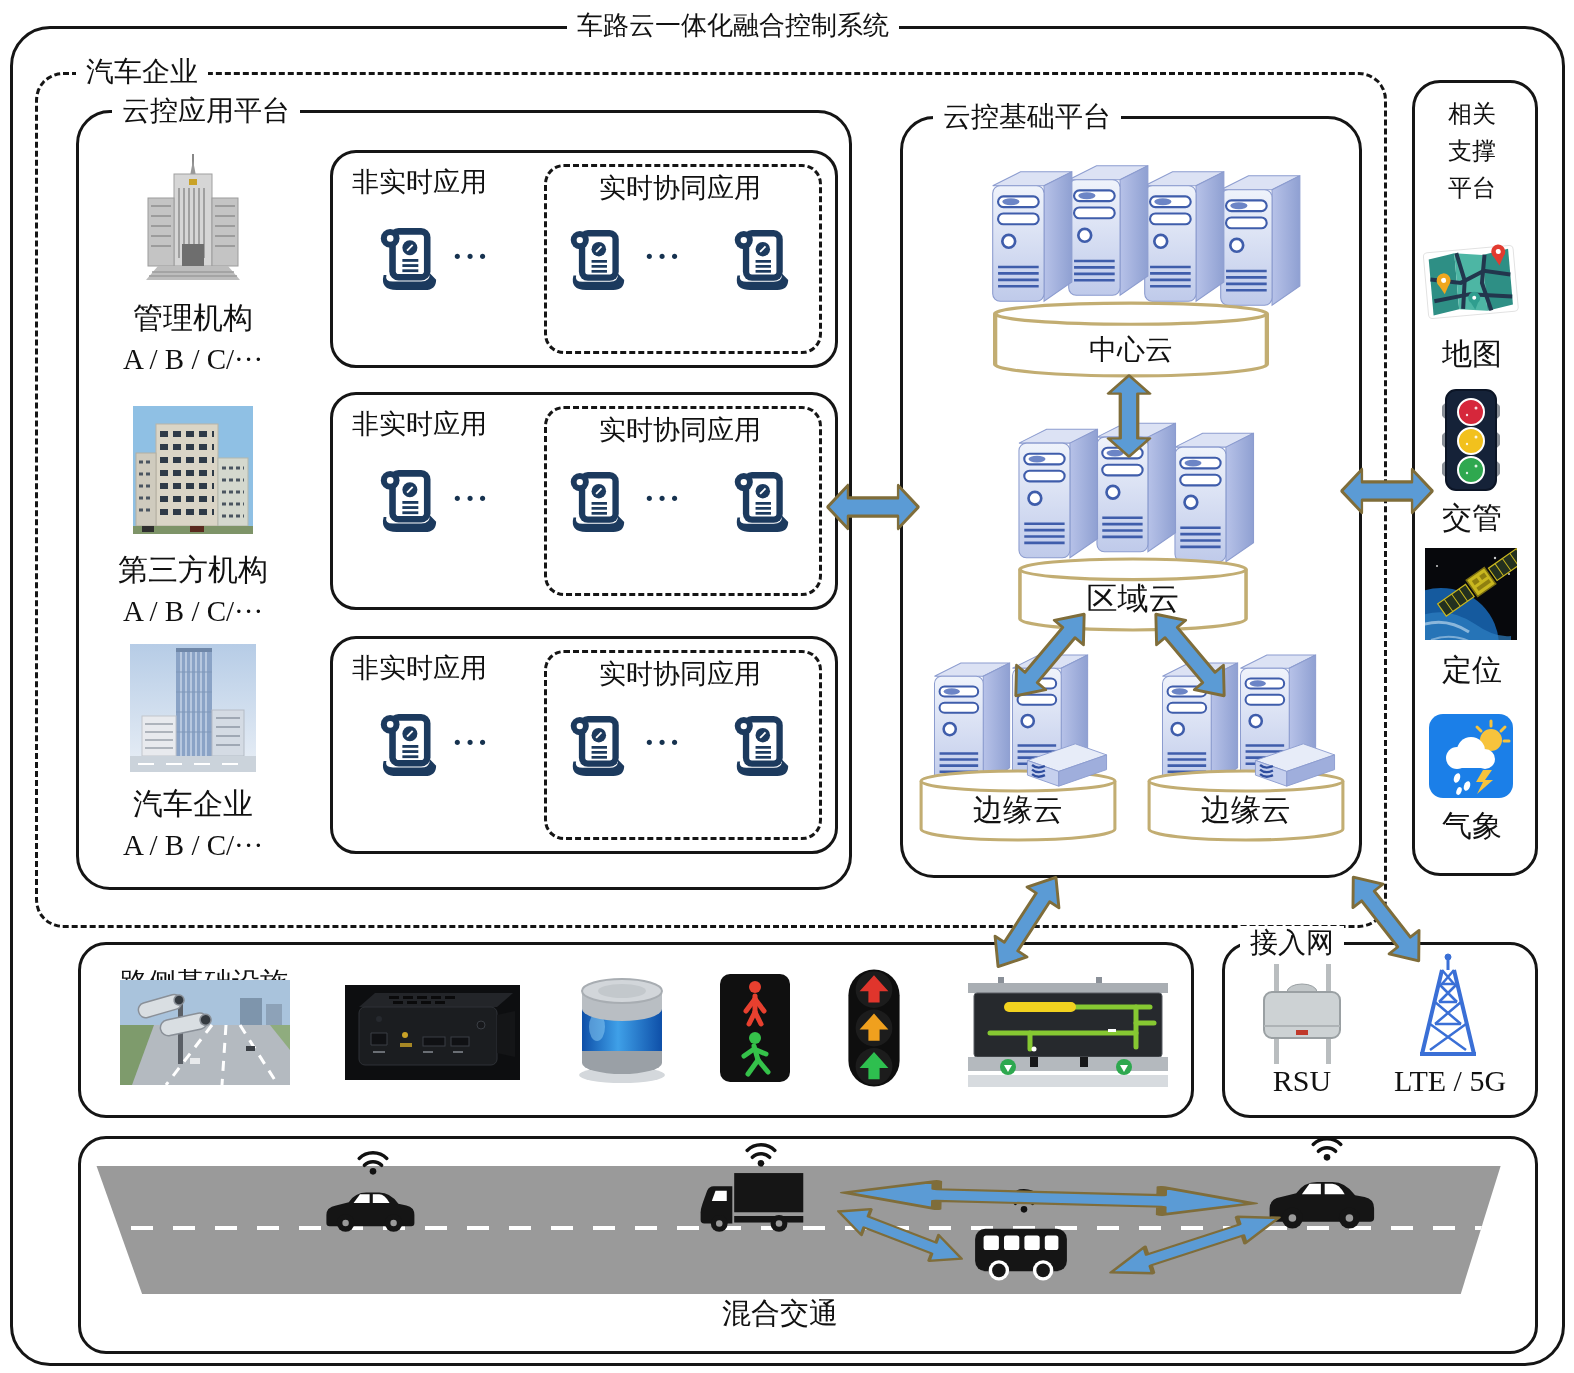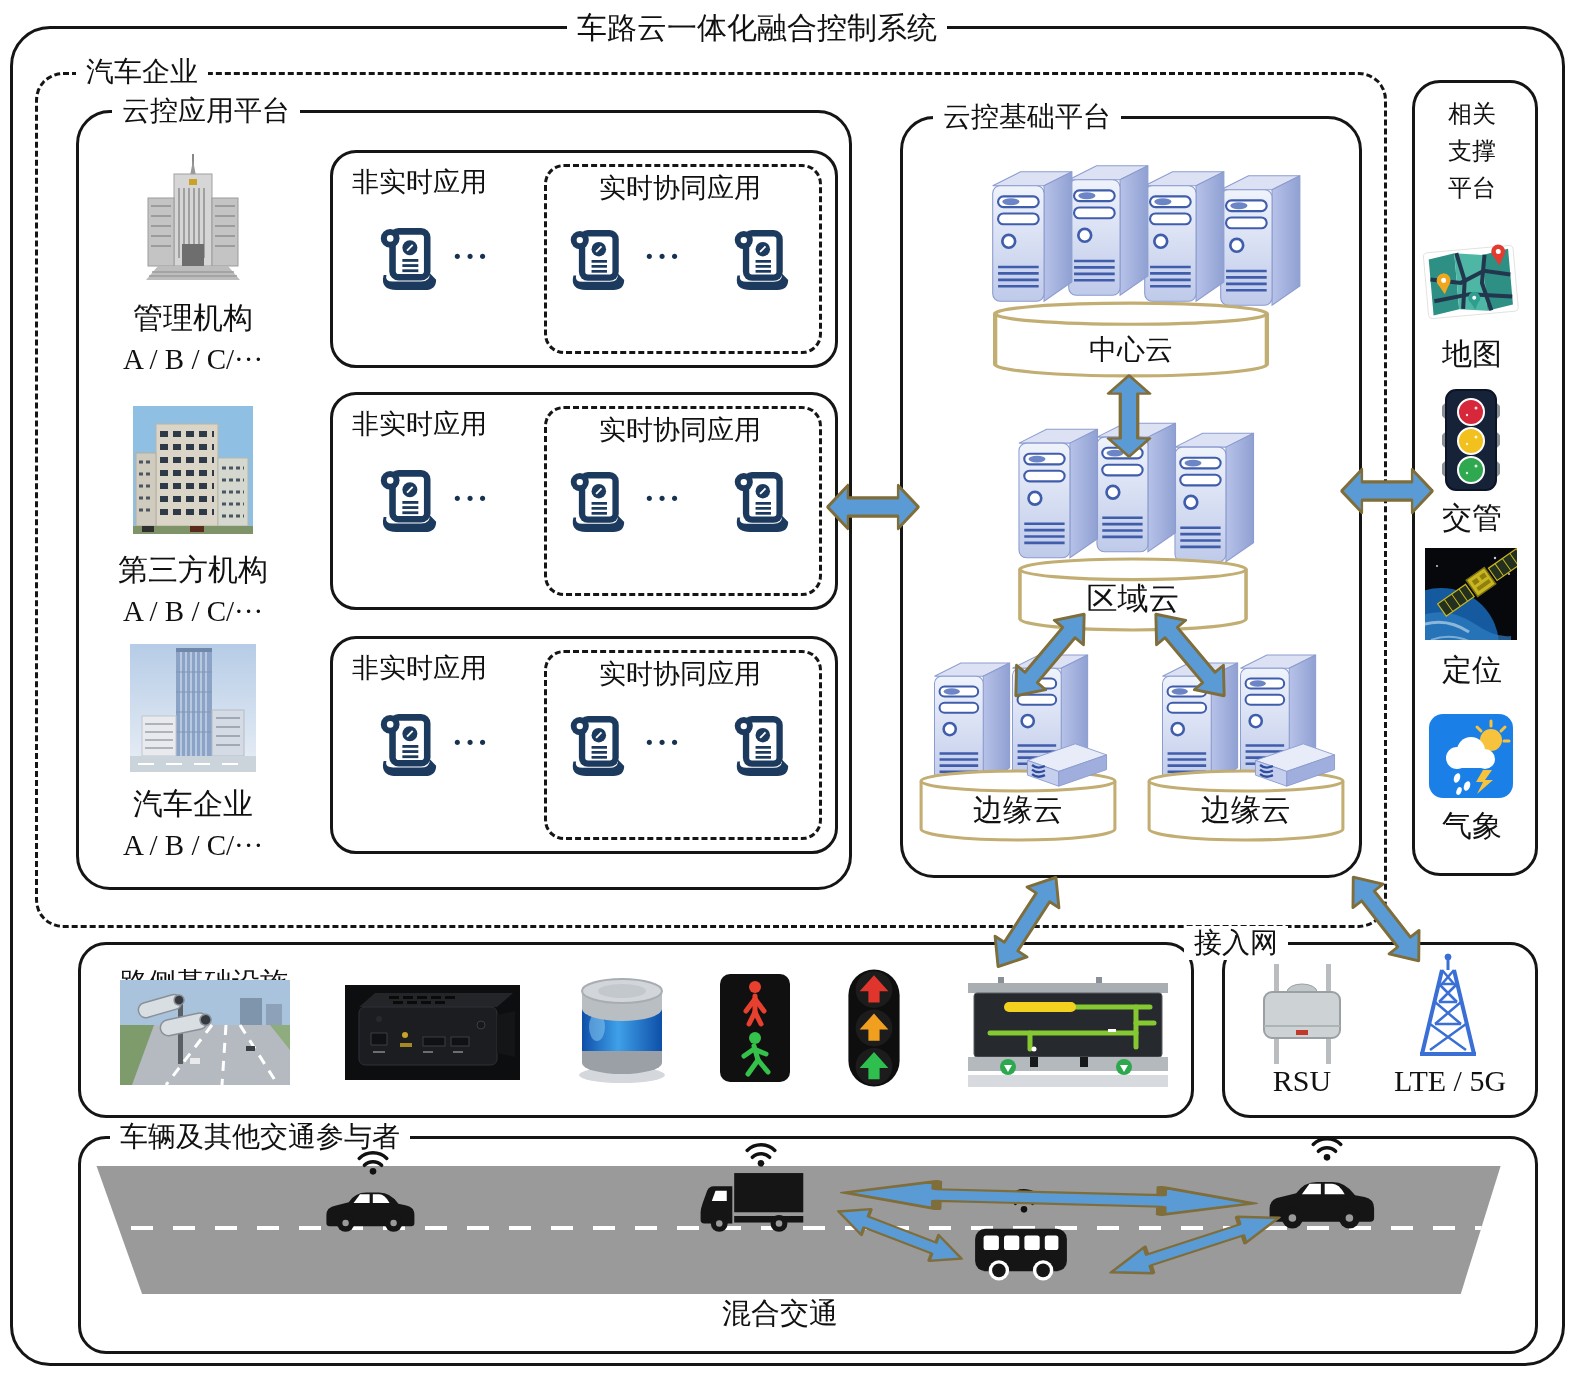--- a/index.html
+++ b/index.html
@@ -122,21 +122,21 @@
         <circle cx="86" cy="59" r="12" fill="#fff"></circle>
       <circle cx="34" cy="59" r="8" fill="#151515"></circle>
         <circle cx="86" cy="59" r="8" fill="#151515"></circle>
     </symbol>
   </defs>
 </svg>
 
 <div id="canvas">
 
   <div class="box" style="left:10px;top:26px;width:1549px;height:1334px;border-radius:40px;"></div>
-  <div class="lbl" style="left:567px;top:10px;font-size:30px;">车路云一体化融合控制系统</div>
+  <div class="lbl" style="left:567px;top:10px;font-size:26px;">车路云一体化融合控制系统</div>
 
   <div class="dash" style="left:35px;top:72px;width:1346px;height:850px;"></div>
   <div class="lbl" style="left:76px;top:55px;">汽车企业</div>
 
   <div class="box" style="left:76px;top:110px;width:770px;height:774px;"></div>
   <div class="lbl" style="left:112px;top:94px;">云控应用平台</div>
 
   <svg class="abs" style="left:118px;top:146px" width="150" height="150" viewBox="0 0 150 150">
     <rect width="150" height="150" fill="#fff"></rect>
     <line x1="75" y1="8" x2="75" y2="30" stroke="#888" stroke-width="2"></line>
@@ -520,21 +520,21 @@
     <rect x="62" y="82" width="8" height="10" fill="#17181A"></rect>
       <rect x="112" y="82" width="8" height="10" fill="#17181A"></rect>
     <circle cx="40" cy="92" r="8" fill="#2EA84F"></circle>
       <polygon points="36,90 44,90 40,97" fill="#fff"></polygon>
     <circle cx="156" cy="92" r="8" fill="#2EA84F"></circle>
       <polygon points="152,90 160,90 156,97" fill="#fff"></polygon>
     <rect x="0" y="100" width="200" height="12" fill="#D7DBDF"></rect>
   </svg>
 
   <div class="box" style="left:1222px;top:942px;width:310px;height:170px;border-radius:28px;"></div>
-  <div class="lbl" style="left:1184px;top:926px;">接入网</div>
+  <div class="lbl" style="left:1240px;top:926px;">接入网</div>
 
   <svg class="abs" style="left:1258px;top:964px" width="88" height="100" viewBox="0 0 88 100">
     <g fill="#B9BDBF">
       <rect x="16" y="0" width="5" height="30"></rect>
         <rect x="68" y="0" width="5" height="30"></rect>
       <rect x="16" y="70" width="5" height="30"></rect>
         <rect x="68" y="70" width="5" height="30"></rect>
     </g>
     <ellipse cx="44" cy="28" rx="15" ry="8" fill="#C2C7C9" stroke="#9AA0A3"></ellipse>
     <rect x="6" y="28" width="76" height="46" rx="8" fill="#CDD2D4" stroke="#9AA0A3" stroke-width="2"></rect>
@@ -551,21 +551,20 @@
       <path d="M34 18 L46 32 M46 18 L34 32 M31 32 L49 50 M49 32 L31 50 M27 50 L53 72 M53 50 L27 72 M22 72 L58 98 M58 72 L22 98" stroke-width="2.5"></path>
       <line x1="33" y1="32" x2="47" y2="32" stroke-width="2.5"></line>
       <line x1="31" y1="50" x2="49" y2="50" stroke-width="2.5"></line>
       <line x1="27" y1="72" x2="53" y2="72" stroke-width="2.5"></line>
       <line x1="12" y1="102" x2="68" y2="102" stroke-width="4"></line>
     </g>
   </svg>
   <div class="cylbl" style="left:1370px;top:1064px;width:160px;font-size:30px;">LTE / 5G</div>
 
   <div class="box" style="left:78px;top:1136px;width:1454px;height:212px;border-radius:28px;"></div>
-  <div class="lbl" style="left:110px;top:1120px;">车辆及其他交通参与者</div>
 
   <div class="abs" style="left:88px;top:1166px;width:1424px;height:128px;background:#9a9a9a;clip-path:polygon(0.6% 0,99.2% 0,96.4% 100%,3.8% 100%);">
     <div style="position:absolute;left:3%;right:2%;top:60px;height:4px;background:repeating-linear-gradient(90deg,#fff 0 22px,transparent 22px 42px);"></div>
   </div>
 
   <svg class="abs" style="left:354px;top:1146px" width="38" height="30">
       <use href="#wifi" width="38" height="30"></use>
     </svg>
   <svg class="abs" style="left:320px;top:1178px" width="96" height="58">
       <use href="#car" width="96" height="58"></use>

